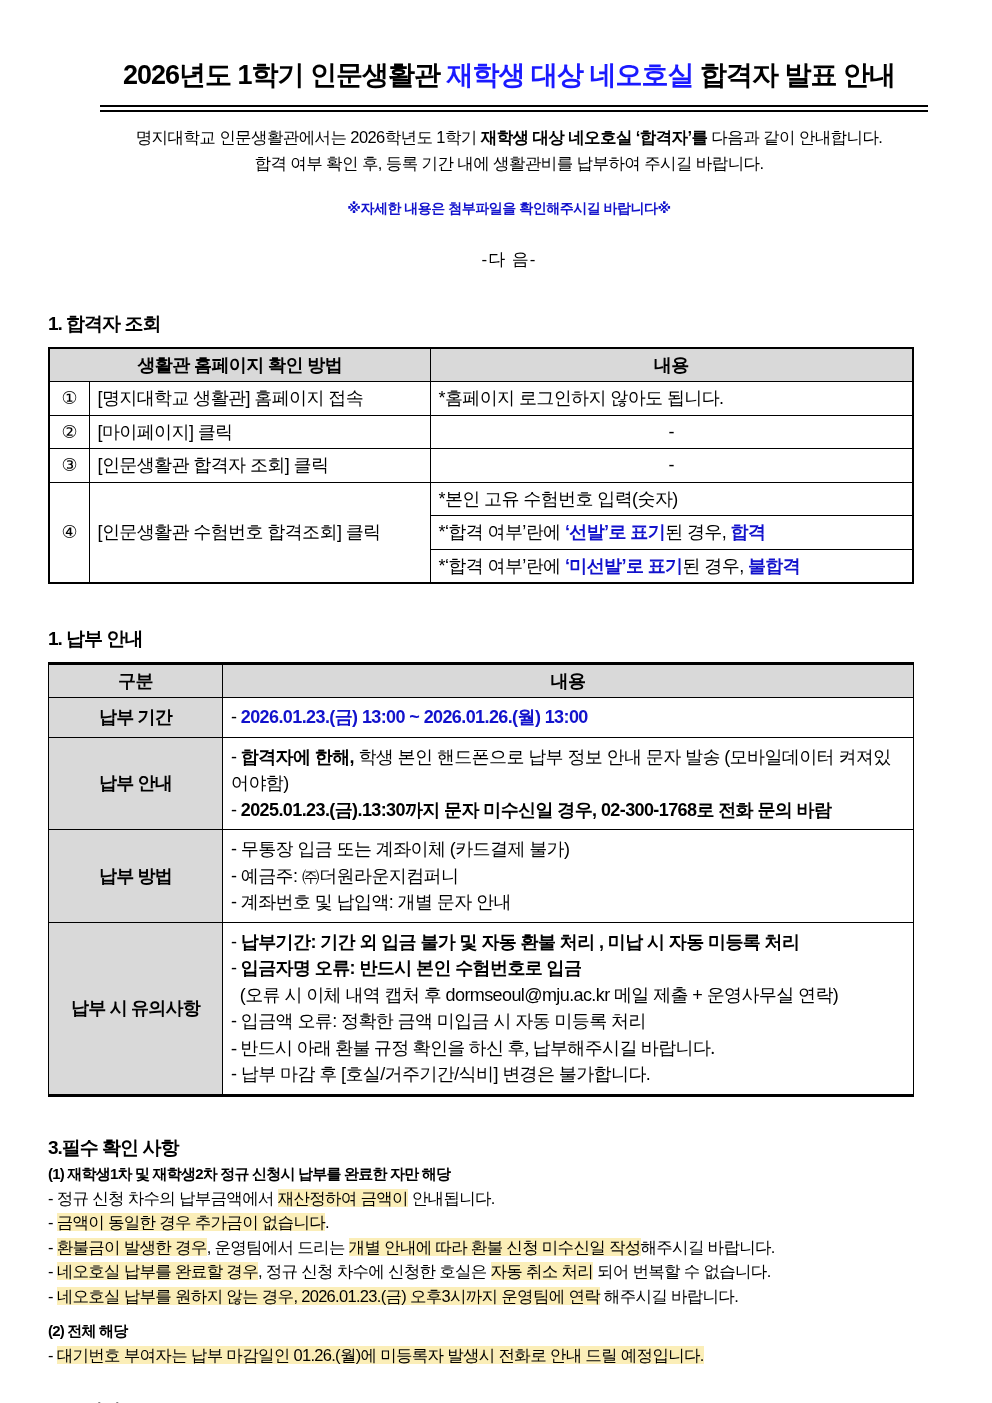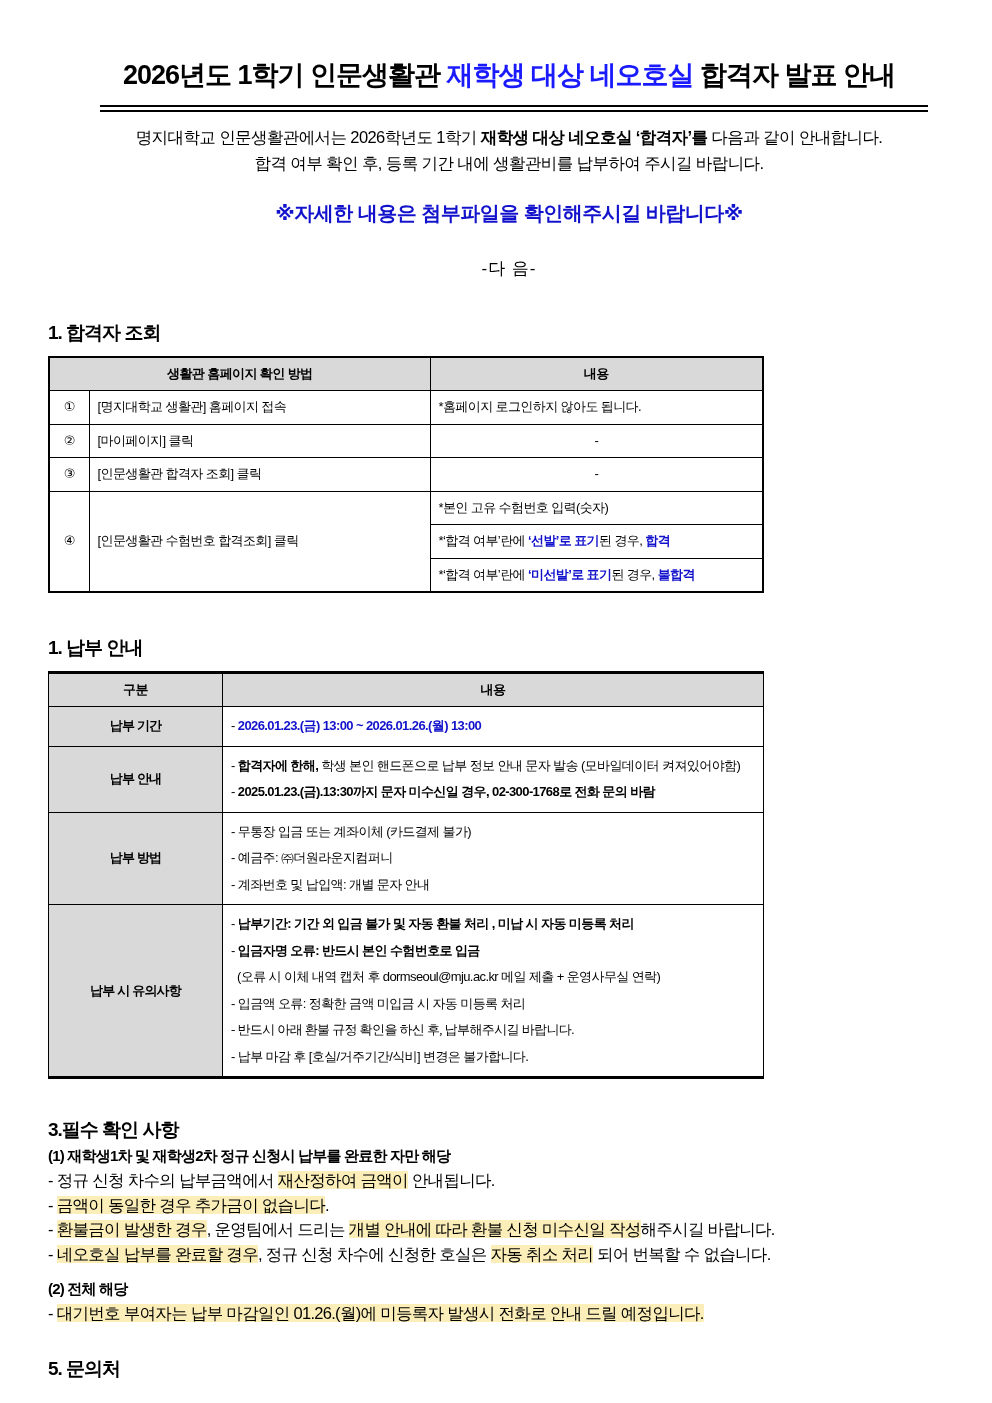--- a/index.html
+++ b/index.html
@@ -18,30 +18,30 @@
     font-size:27px;font-weight:bold;letter-spacing:-1px;
     line-height:34px;white-space:nowrap;
   }
   .doc-title .accent{color:#1a1aff;}
   .title-rule{
     height:3px;margin:13px 42px 12px 52px;
     border-top:2px solid #000;border-bottom:2px solid #000;
   }
   .intro{margin:0;text-align:center;font-size:16.5px;line-height:26px;letter-spacing:-0.6px;}
   .intro .b{font-weight:bold;}
-  .notice{margin:24px 0 0;text-align:center;font-size:20px;font-weight:bold;letter-spacing:-0.5px;color:#1212cc;}
+  .notice{margin:24px 0 0;text-align:center;font-size:14px;font-weight:bold;letter-spacing:-0.5px;color:#1212cc;}
   .daum{margin:30px 0 0;text-align:center;font-size:17px;letter-spacing:1px;}
   
   .sec-heading{margin:0;font-size:19px;font-weight:bold;letter-spacing:-1px;}
   #sec1-heading{margin-top:40px;}
   #sec2-heading{margin-top:42px;}
   #sec3-heading{margin-top:38px;}
   #sec5-heading{margin-top:30px;}
   
-  table{border-collapse:collapse;width:716px;table-layout:fixed;font-size:13px;letter-spacing:-0.6px;}
+  table{border-collapse:collapse;width:866px;table-layout:fixed;font-size:18px;letter-spacing:-0.6px;}
   td,th{border:1px solid #000;padding:3px 8px;line-height:26px;vertical-align:middle;overflow:hidden;}
   th{background:#d9d9d9;font-weight:bold;text-align:center;}
   .tbl{margin-top:10px;border:2px solid #000;}
   .tbl2{margin-top:10px;border-top:3px solid #000;border-bottom:3px solid #000;border-left:1px solid #000;border-right:1px solid #000;}
   .num-cell{text-align:center;padding:3px 2px;}
   .label-cell{background:#d9d9d9;font-weight:bold;text-align:center;letter-spacing:-0.8px;}
   .center{text-align:center;}
   .line{white-space:pre-wrap;line-height:26.5px;}
   
   .b{font-weight:bold;}
@@ -170,20 +170,21 @@
       </tbody>
   </table>
 
   <h2 class="sec-heading" id="sec3-heading">3.필수 확인 사항</h2>
   <p class="sub-heading" style="margin-top:4px;">(1) 재학생1차 및 재학생2차 정규 신청시 납부를 완료한 자만 해당</p>
   <div class="notes" id="notes1">
       <div class="line"><span>- 정규 신청 차수의 납부금액에서 </span><span class="hl">재산정하여 금액이</span><span> 안내됩니다.</span></div>
       <div class="line"><span>- </span><span class="hl">금액이 동일한 경우 추가금이 없습니다</span><span>.</span></div>
       <div class="line"><span>- </span><span class="hl">환불금이 발생한 경우</span><span>, 운영팀에서 드리는 </span><span class="hl">개별 안내에 따라 환불 신청 미수신일 작성</span><span>해주시길 바랍니다.</span></div>
       <div class="line"><span>- </span><span class="hl">네오호실 납부를 완료할 경우</span><span>, 정규 신청 차수에 신청한 호실은 </span><span class="hl">자동 취소 처리</span><span> 되어 번복할 수 없습니다.</span></div>
+      <div class="line"><span>- </span><span class="hl">네오호실 납부를 원하지 않는 경우, 2026.01.23.(금) 오후3시까지 운영팀에 연락</span><span> 해주시길 바랍니다.</span></div>
     </div>
   <p class="sub-heading">(2) 전체 해당</p>
   <div class="notes" id="notes2">
       <div class="line"><span>- </span><span class="hl">대기번호 부여자는 납부 마감일인 01.26.(월)에 미등록자 발생시 전화로 안내 드릴 예정입니다.</span></div>
     </div>
 
   <h2 class="sec-heading" id="sec5-heading">5. 문의처</h2>
 
 </div>
 

